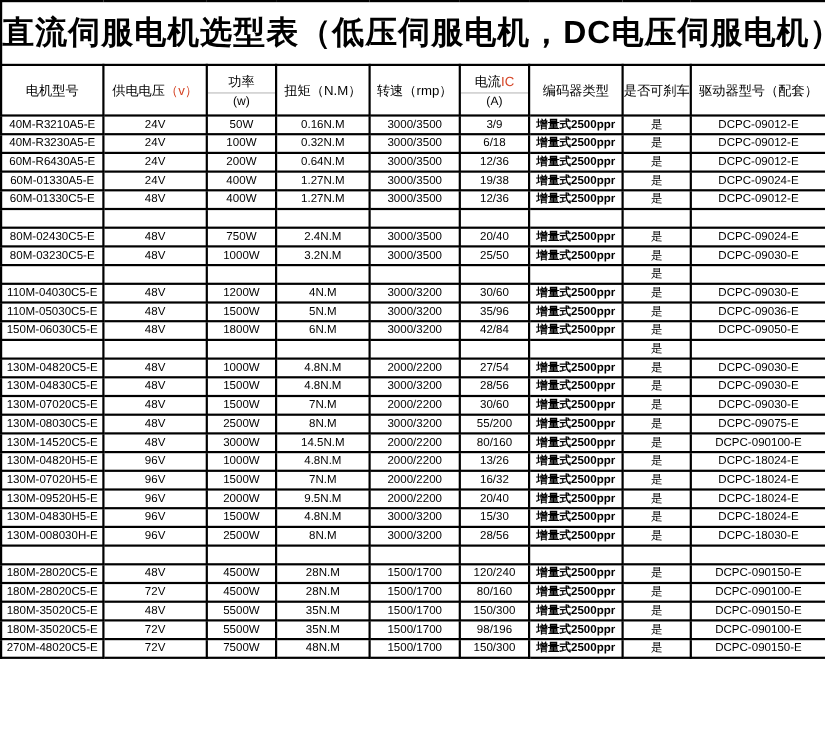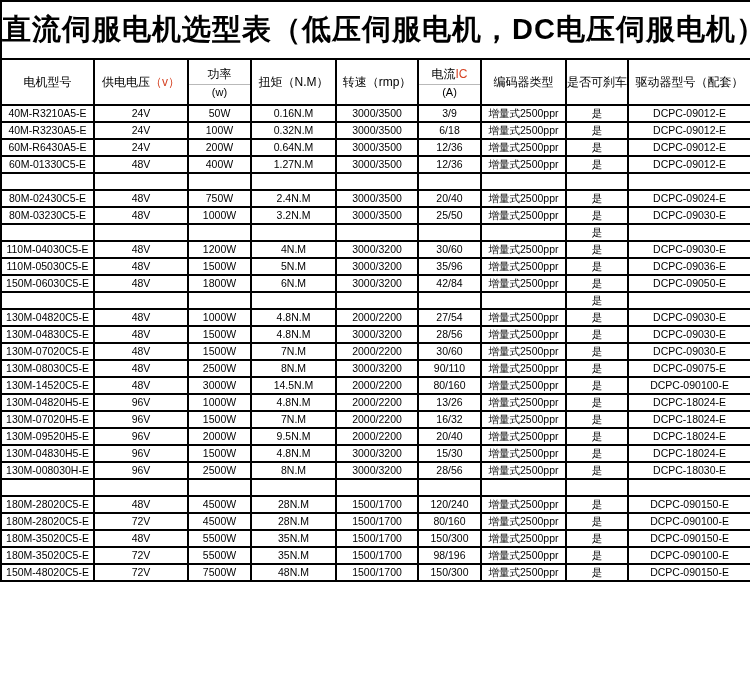--- a/index.html
+++ b/index.html
@@ -32,21 +32,21 @@
     height:44px;
     font-size:12px;
     font-weight:normal;
   }
   tbody td{
     height:15px;
     line-height:15px;
     font-size:10.5px;
   }
   .col-model,.col-driver{font-size:10.5px;}
-  .col-encoder{font-size:10.5px;}
+  .col-encoder{font-size:10.5px;font-weight:bold;}
   .sub-line{
     border-top:1px solid #b9b9b9;
     margin-top:2px;
     padding-top:1px;
     font-size:11px;
   }
   .accent-red{color:#d54425;}
   .hline{line-height:15px;text-align:center;}
 </style>
 </head>
@@ -130,20 +130,31 @@
         <td class="col-voltage">24V</td>
         <td class="col-power">200W</td>
         <td class="col-torque">0.64N.M</td>
         <td class="col-speed">3000/3500</td>
         <td class="col-current">12/36</td>
         <td class="col-encoder">增量式2500ppr</td>
         <td class="col-brake">是</td>
         <td class="col-driver">DCPC-09012-E</td>
       </tr>
       <tr>
+        <td class="col-model">60M-01330A5-E</td>
+        <td class="col-voltage">24V</td>
+        <td class="col-power">400W</td>
+        <td class="col-torque">1.27N.M</td>
+        <td class="col-speed">3000/3500</td>
+        <td class="col-current">19/38</td>
+        <td class="col-encoder">增量式2500ppr</td>
+        <td class="col-brake">是</td>
+        <td class="col-driver">DCPC-09024-E</td>
+      </tr>
+      <tr>
         <td class="col-model">60M-01330C5-E</td>
         <td class="col-voltage">48V</td>
         <td class="col-power">400W</td>
         <td class="col-torque">1.27N.M</td>
         <td class="col-speed">3000/3500</td>
         <td class="col-current">12/36</td>
         <td class="col-encoder">增量式2500ppr</td>
         <td class="col-brake">是</td>
         <td class="col-driver">DCPC-09012-E</td>
       </tr>
@@ -267,21 +278,21 @@
         <td class="col-encoder">增量式2500ppr</td>
         <td class="col-brake">是</td>
         <td class="col-driver">DCPC-09030-E</td>
       </tr>
       <tr>
         <td class="col-model">130M-08030C5-E</td>
         <td class="col-voltage">48V</td>
         <td class="col-power">2500W</td>
         <td class="col-torque">8N.M</td>
         <td class="col-speed">3000/3200</td>
-        <td class="col-current">90/110</td>
+        <td class="col-current">55/200</td>
         <td class="col-encoder">增量式2500ppr</td>
         <td class="col-brake">是</td>
         <td class="col-driver">DCPC-09075-E</td>
       </tr>
       <tr>
         <td class="col-model">130M-14520C5-E</td>
         <td class="col-voltage">48V</td>
         <td class="col-power">3000W</td>
         <td class="col-torque">14.5N.M</td>
         <td class="col-speed">2000/2200</td>
@@ -394,21 +405,21 @@
         <td class="col-voltage">72V</td>
         <td class="col-power">5500W</td>
         <td class="col-torque">35N.M</td>
         <td class="col-speed">1500/1700</td>
         <td class="col-current">98/196</td>
         <td class="col-encoder">增量式2500ppr</td>
         <td class="col-brake">是</td>
         <td class="col-driver">DCPC-090100-E</td>
       </tr>
       <tr>
-        <td class="col-model">150M-48020C5-E</td>
+        <td class="col-model">270M-48020C5-E</td>
         <td class="col-voltage">72V</td>
         <td class="col-power">7500W</td>
         <td class="col-torque">48N.M</td>
         <td class="col-speed">1500/1700</td>
         <td class="col-current">150/300</td>
         <td class="col-encoder">增量式2500ppr</td>
         <td class="col-brake">是</td>
         <td class="col-driver">DCPC-090150-E</td>
       </tr>
     </tbody>

